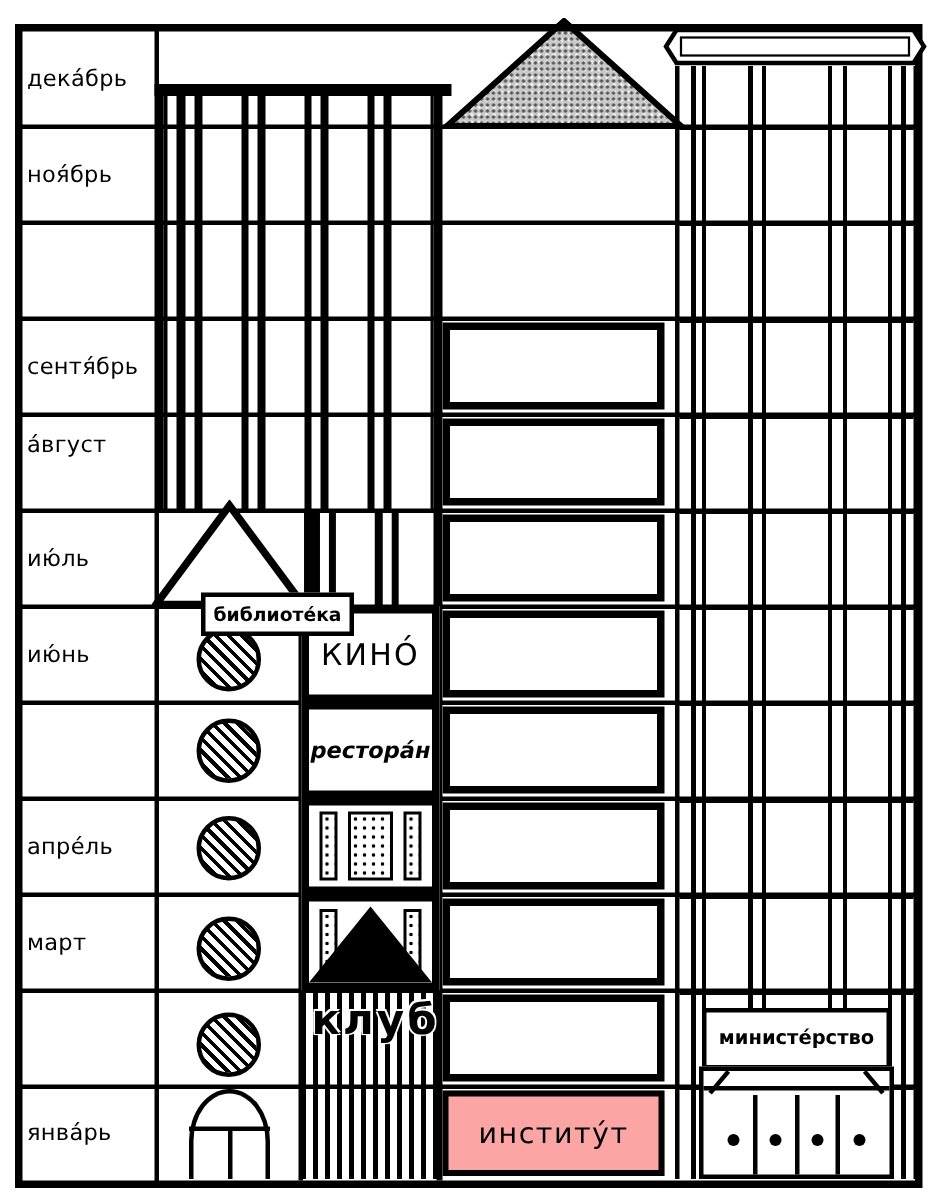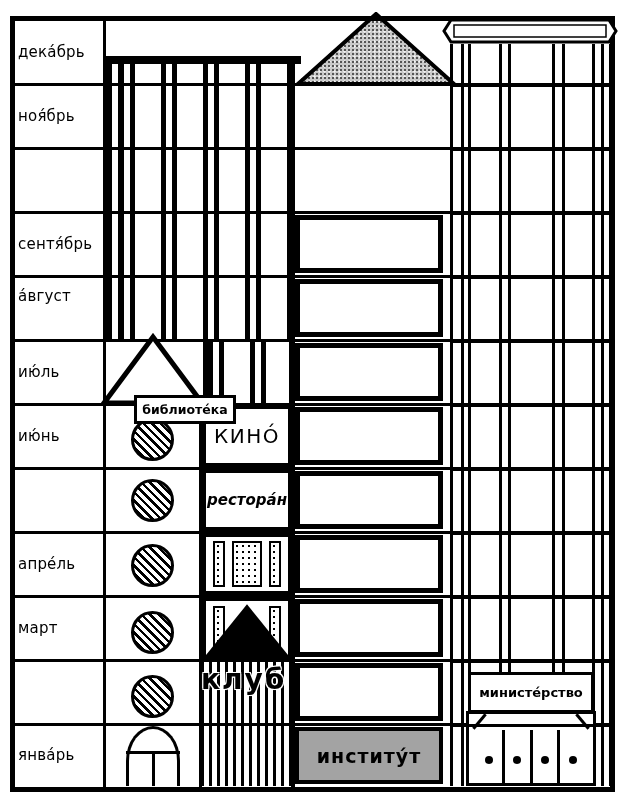--- a/index.html
+++ b/index.html
@@ -63,40 +63,40 @@
   .dc-n{width:12px;height:46px;}
   .dc-w{width:30px;height:46px;}
   .dc-m{position:absolute;top:5px;width:12px;height:42px;}
   .dc-ml{left:7px}.dc-mr{right:7px}
   .tri-black{position:absolute;left:0;bottom:0;width:100%;height:94%;background:#000;
     clip-path:polygon(50% 0,100% 100%,0 100%);}
 
   
   .club{left:201px;top:662px;width:92px;height:124px;
     background:repeating-linear-gradient(90deg,#000 0 3px,#fff 3px 8px);}
-  .club-label{left:201px;top:663px;width:92px;text-align:left;font-size:28px;font-weight:bold;
+  .club-label{left:201px;top:663px;width:92px;text-align:right;font-size:28px;font-weight:bold;
     letter-spacing:2px;color:#000;
     text-shadow:0 0 2px #fff,1px 1px 0 #fff,-1px -1px 0 #fff,1px -1px 0 #fff,-1px 1px 0 #fff;}
 
   
   .stipple{background-color:#c9c9c9;
     background-image:radial-gradient(circle,#555 .9px,transparent 1.3px),
                      radial-gradient(circle,#f2f2f2 .9px,transparent 1.3px);
     background-size:4px 4px,5px 5px;background-position:0 0,2px 2px;}
   .can-roof{left:295px;top:12px;width:162px;height:73px;clip-path:polygon(50% 1%,100% 99%,0 99%);}
   .can-roof-svg{left:295px;top:12px;width:162px;height:74px;}
   .can-body{left:295px;top:84px;width:162px;height:129px;border:3px solid #000;border-top:none;
     padding-top:12px;text-align:center;font-weight:bold;font-size:14px;line-height:1.3;}
 
   
   .floor{left:295px;width:148px;height:58px;border:5px solid #000;background:#fff;}
   .f0{top:215px}.f1{top:279px}.f2{top:343px}.f3{top:407px}.f4{top:471px}
   .f5{top:535px}.f6{top:599px}.f7{top:663px}
-  .inst{left:295px;top:727px;width:148px;height:57px;border:4px solid #000;background:#a3a3a3;
-    display:flex;align-items:center;justify-content:center;font-size:19px;font-weight:bold;letter-spacing:1px;}
+  .inst{left:295px;top:727px;width:148px;height:57px;border:4px solid #000;background:#fca5a5;
+    display:flex;align-items:center;justify-content:center;font-size:19px;font-weight:normal;letter-spacing:1px;}
 
   
   .min-cap{left:441px;top:17px;width:178px;height:28px;}
   .min-body{left:450px;top:44px;width:162px;height:742px;background-color:#fff;
     border-left:3px solid #000;border-right:3px solid #000;
     background-image:
       linear-gradient(90deg,transparent 0 8px,#000 8px 11px,transparent 11px 15px,#000 15px 18px,
         transparent 18px 46px,#000 46px 49px,transparent 49px 55px,#000 55px 58px,
         transparent 58px 99px,#000 99px 102px,transparent 102px 109px,#000 109px 112px,
         transparent 112px 139px,#000 139px 142px,transparent 142px 148px,#000 148px 151px,transparent 151px),

